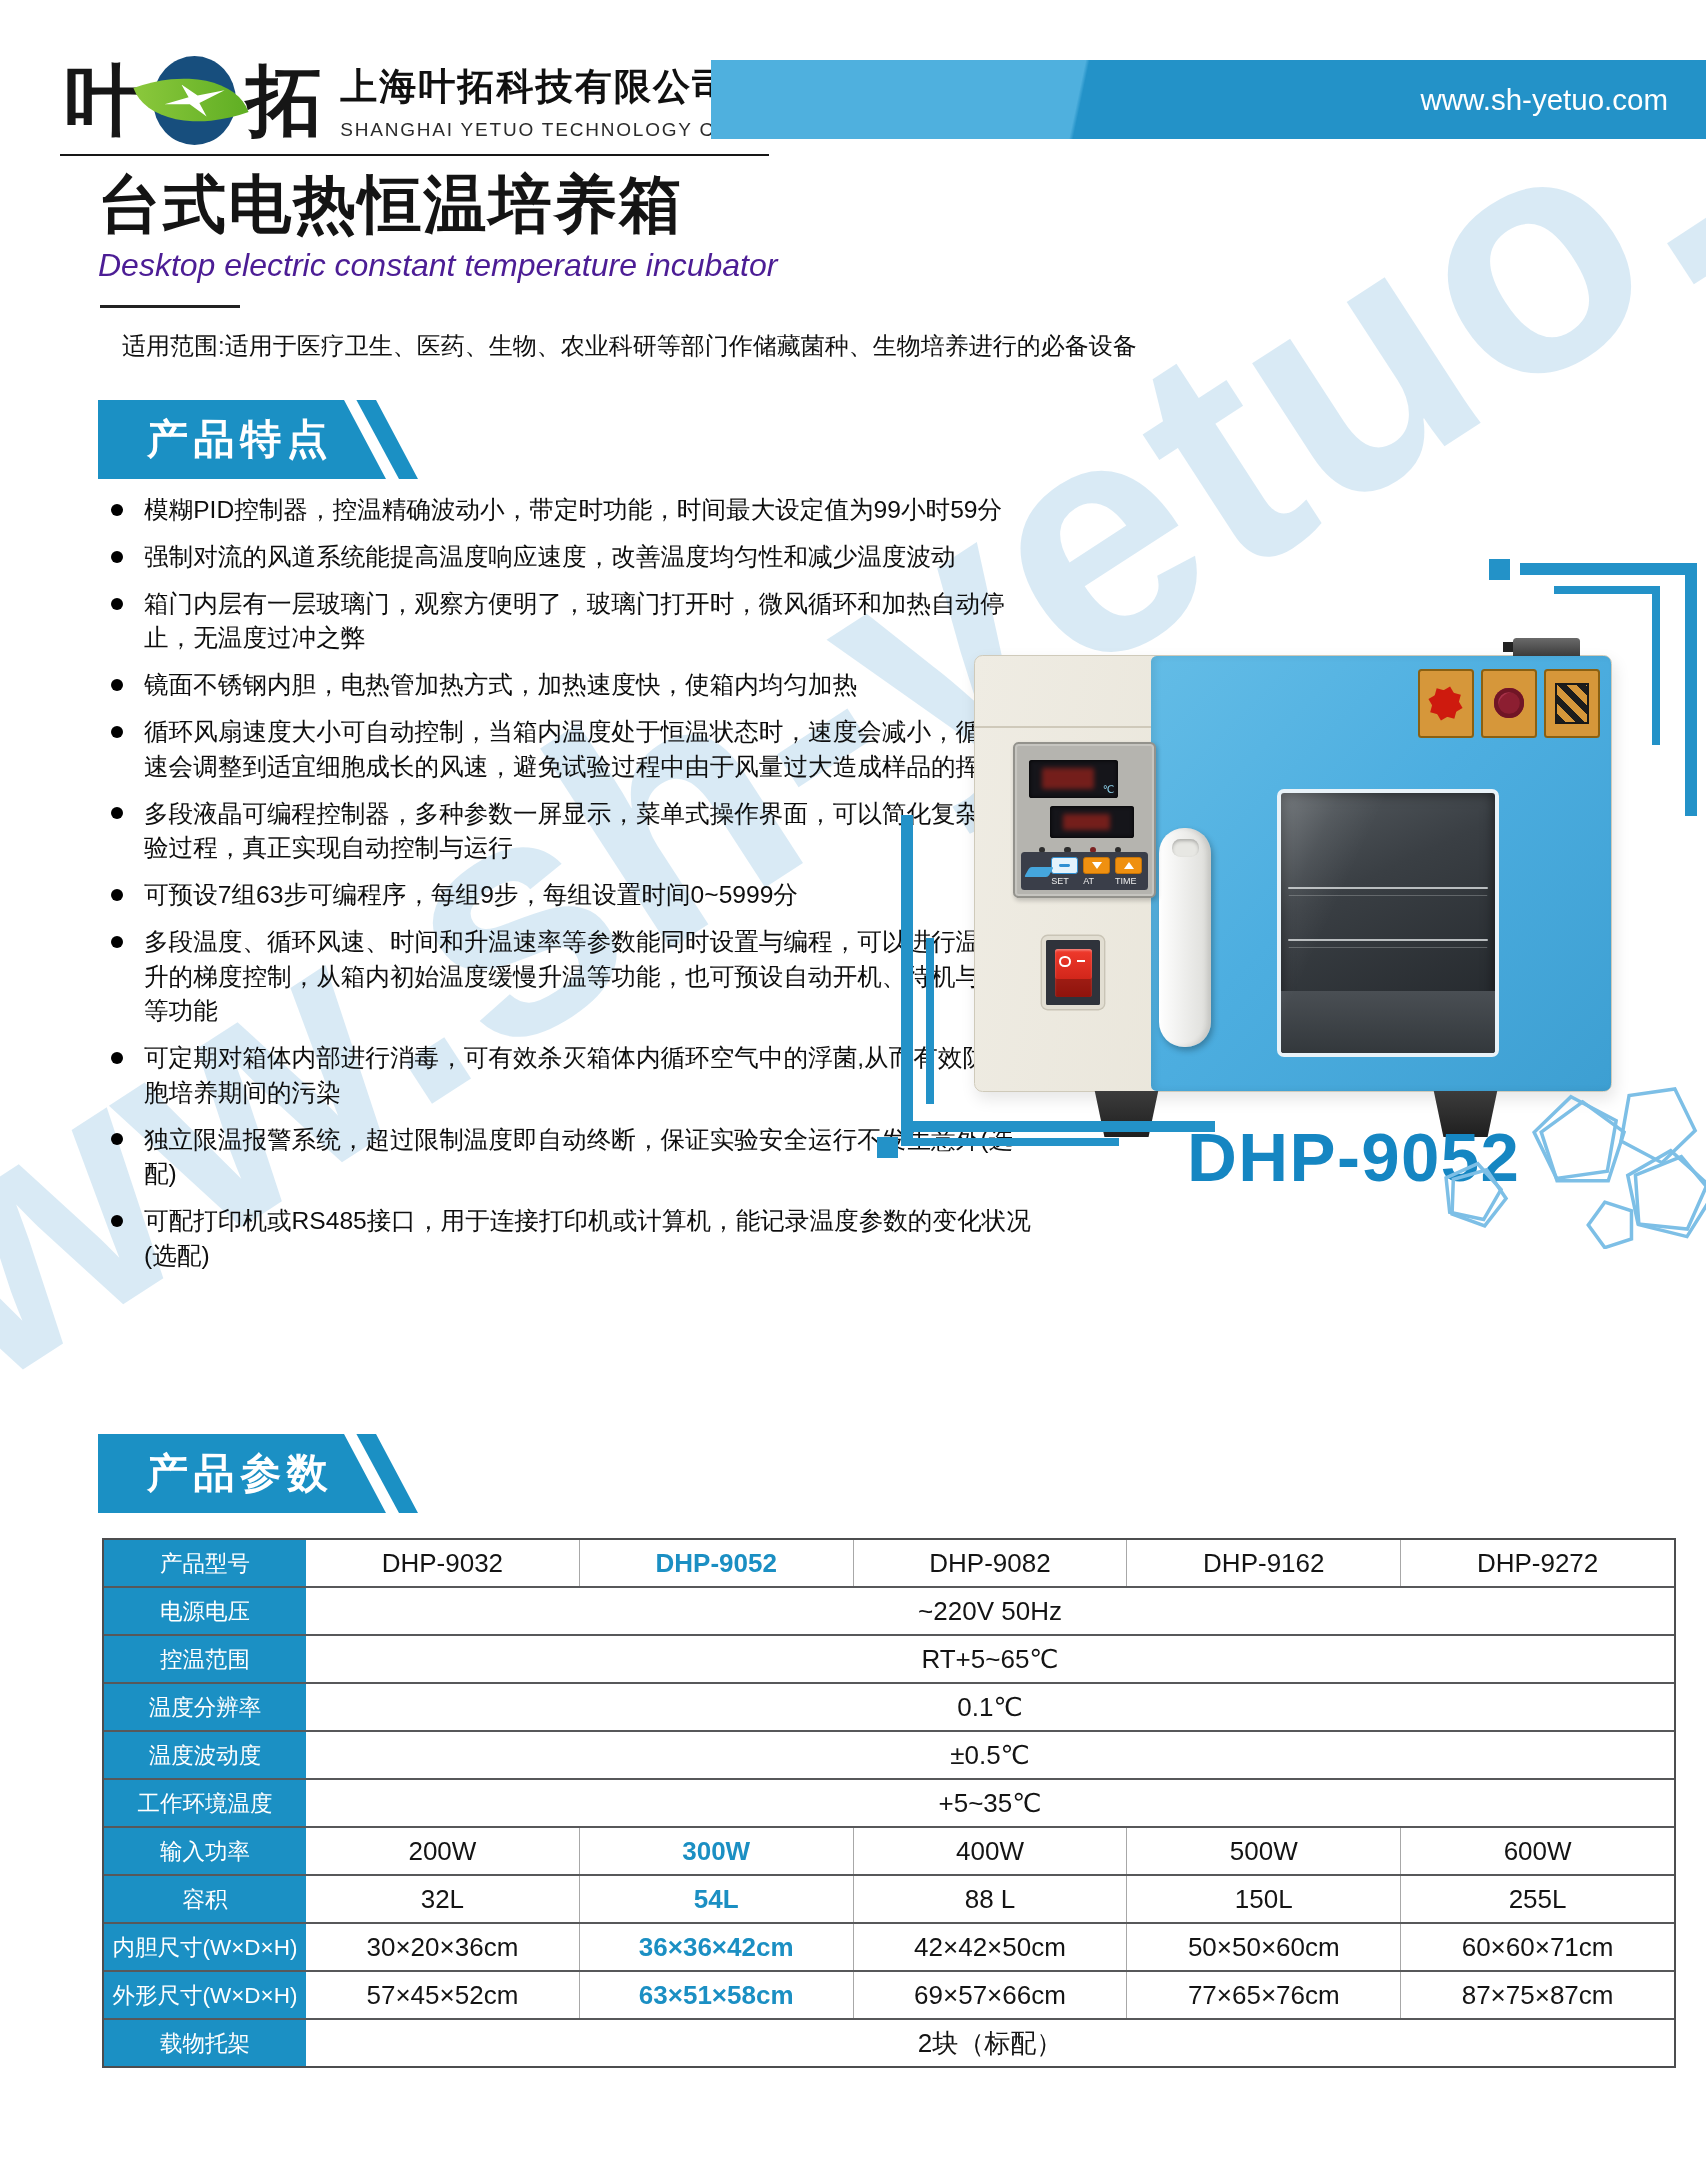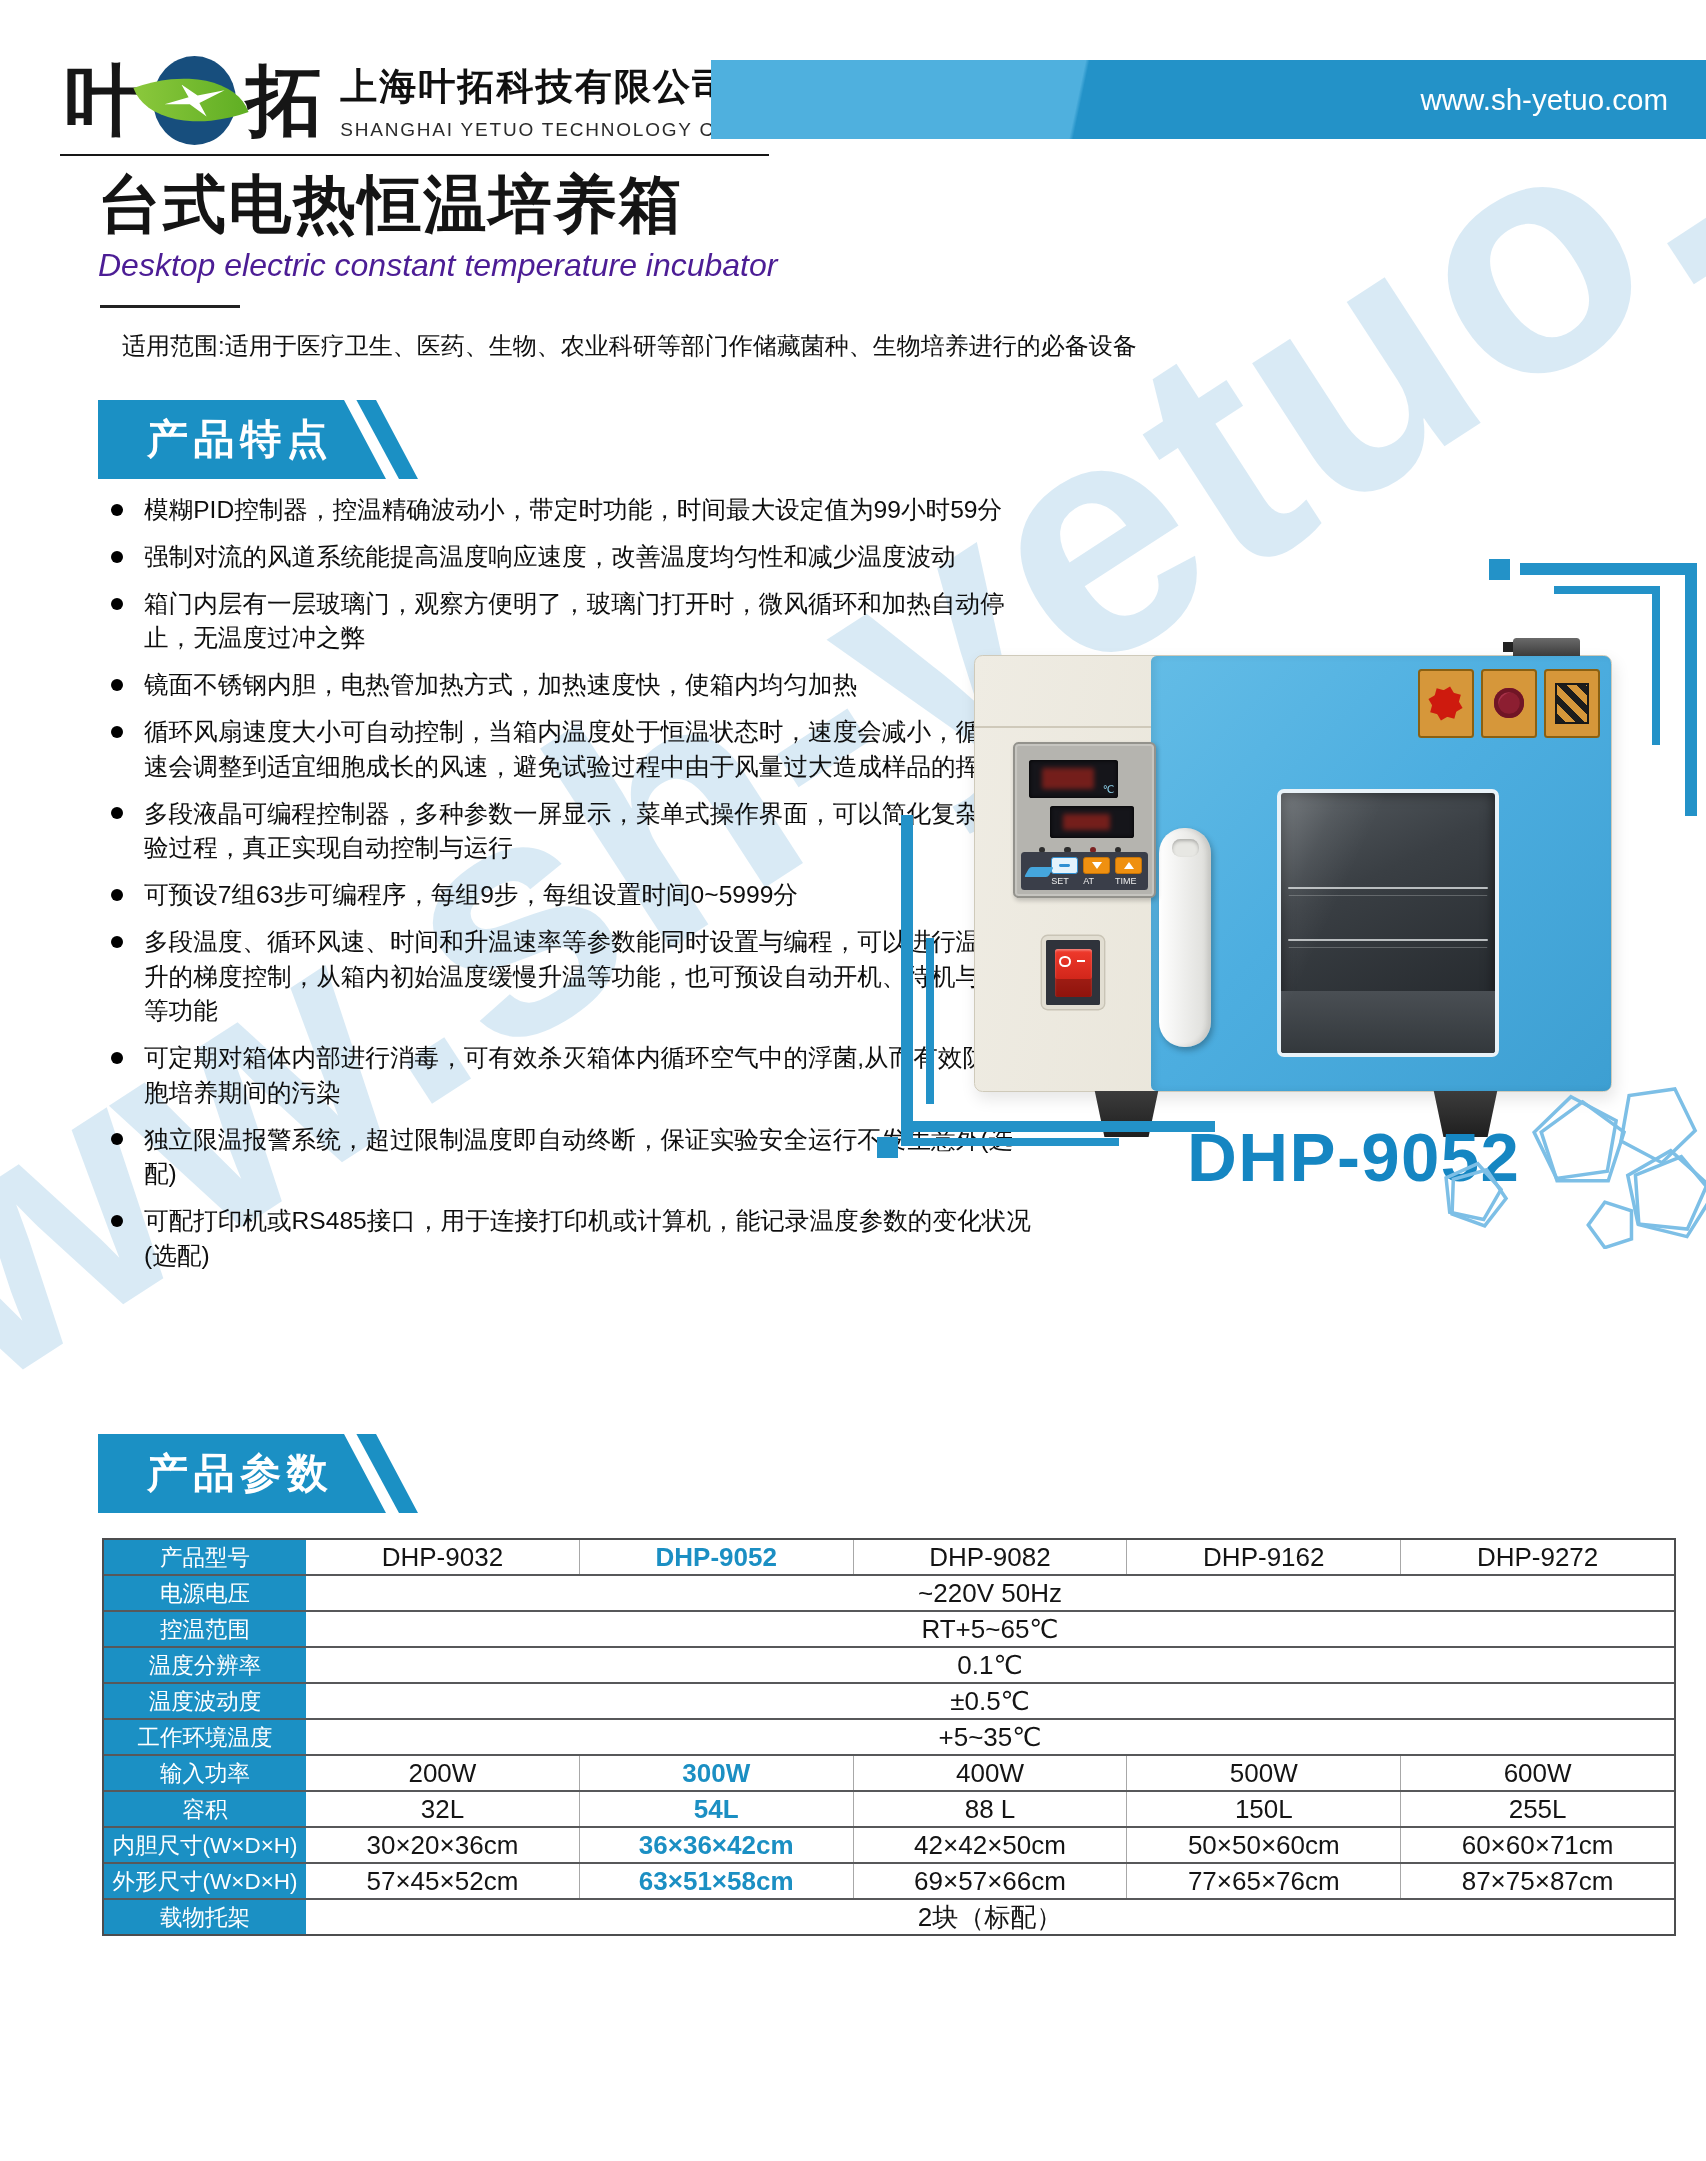--- a/index.html
+++ b/index.html
@@ -136,21 +136,21 @@
   .dbl-v1{left:901px;top:815px;width:12px;height:323px;}
   .dbl-h1{left:913px;top:1121px;width:302px;height:10.5px;}
   .dbl-v2{left:926px;top:938px;width:8.4px;height:166px;}
   .dbl-h2{left:901px;top:1138px;width:218px;height:8.4px;}
   .dbl-sq{left:877px;top:1137px;width:21px;height:21px;}
   .pents{position:absolute;left:1433px;top:1087px;width:274px;height:162px;z-index:2;}
 
   
   .spec-table{position:absolute;left:102px;top:1538px;width:1574px;z-index:2;
               border:2.1px solid #4c4d4f;background:#fff;box-sizing:border-box;}
-  .trow{display:flex;height:34px;justify-content:flex-end;}
+  .trow{display:flex;height:46px;}
   .trow + .trow{border-top:2.8px solid #57585a;}
   .tlabel{flex:0 0 202px;background:#1b90c4;color:#fff;font-size:22.5px;display:flex;
           align-items:center;justify-content:center;text-align:center;padding:0 2.8px;box-sizing:border-box;}
   .tcell{flex:1 1 0;display:flex;align-items:center;justify-content:center;font-size:26px;color:#141414;}
   .tcell + .tcell{border-left:1.4px solid #a8a8a8;}
   .tspan{flex:1 1 0;display:flex;align-items:center;justify-content:center;font-size:26px;color:#141414;}
   .hl{color:#1b8fc3;font-weight:bold;}
 </style>
 </head>
 <body>

